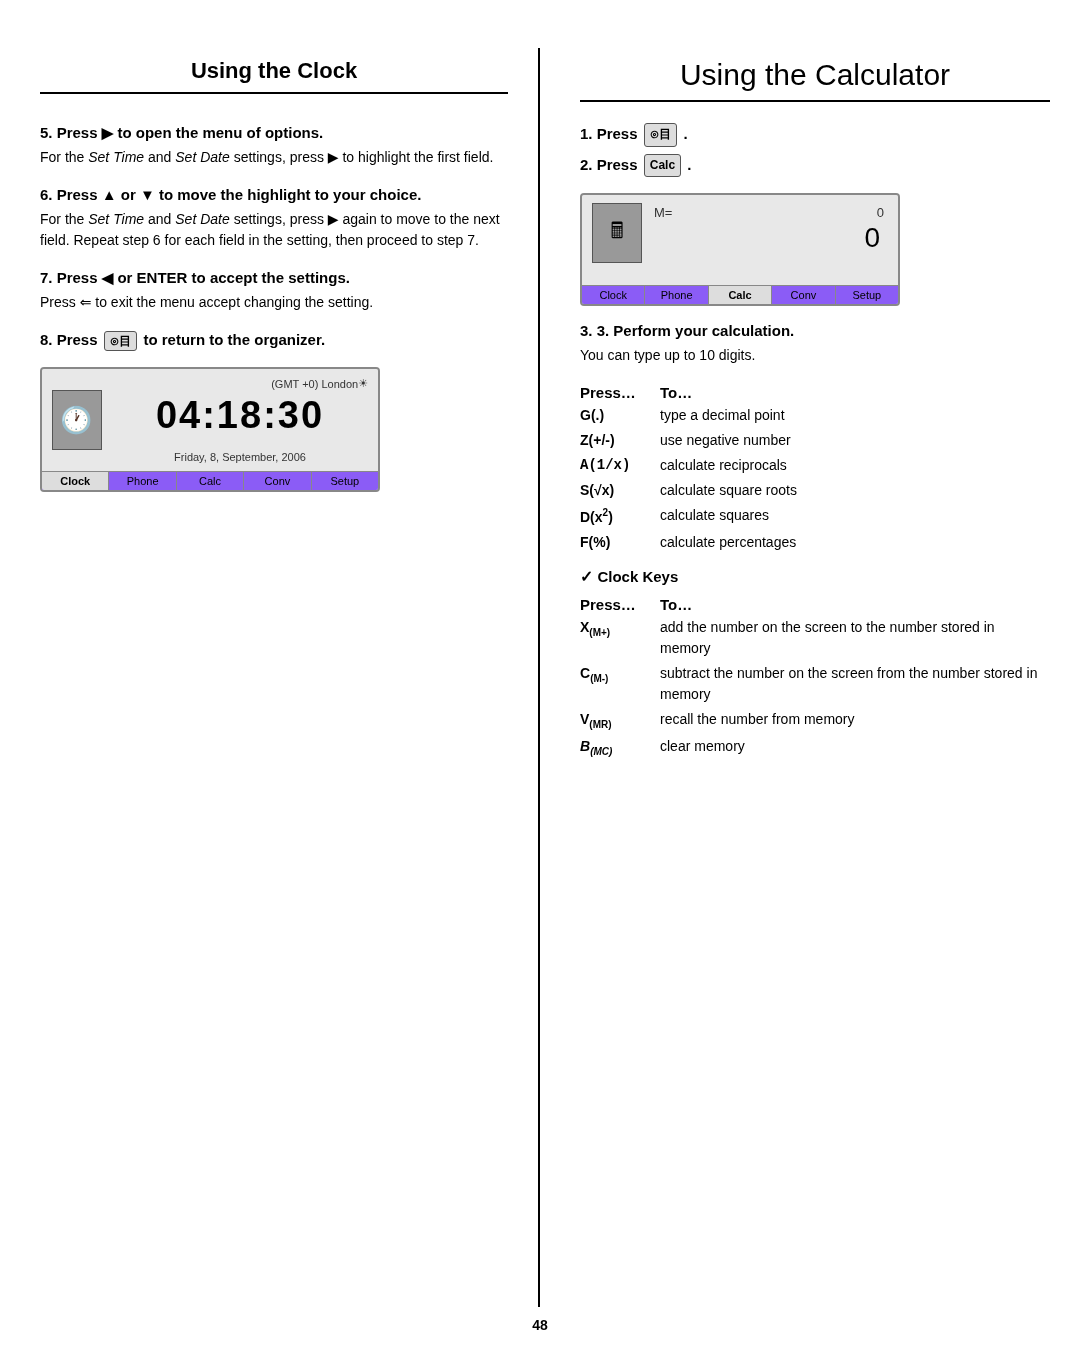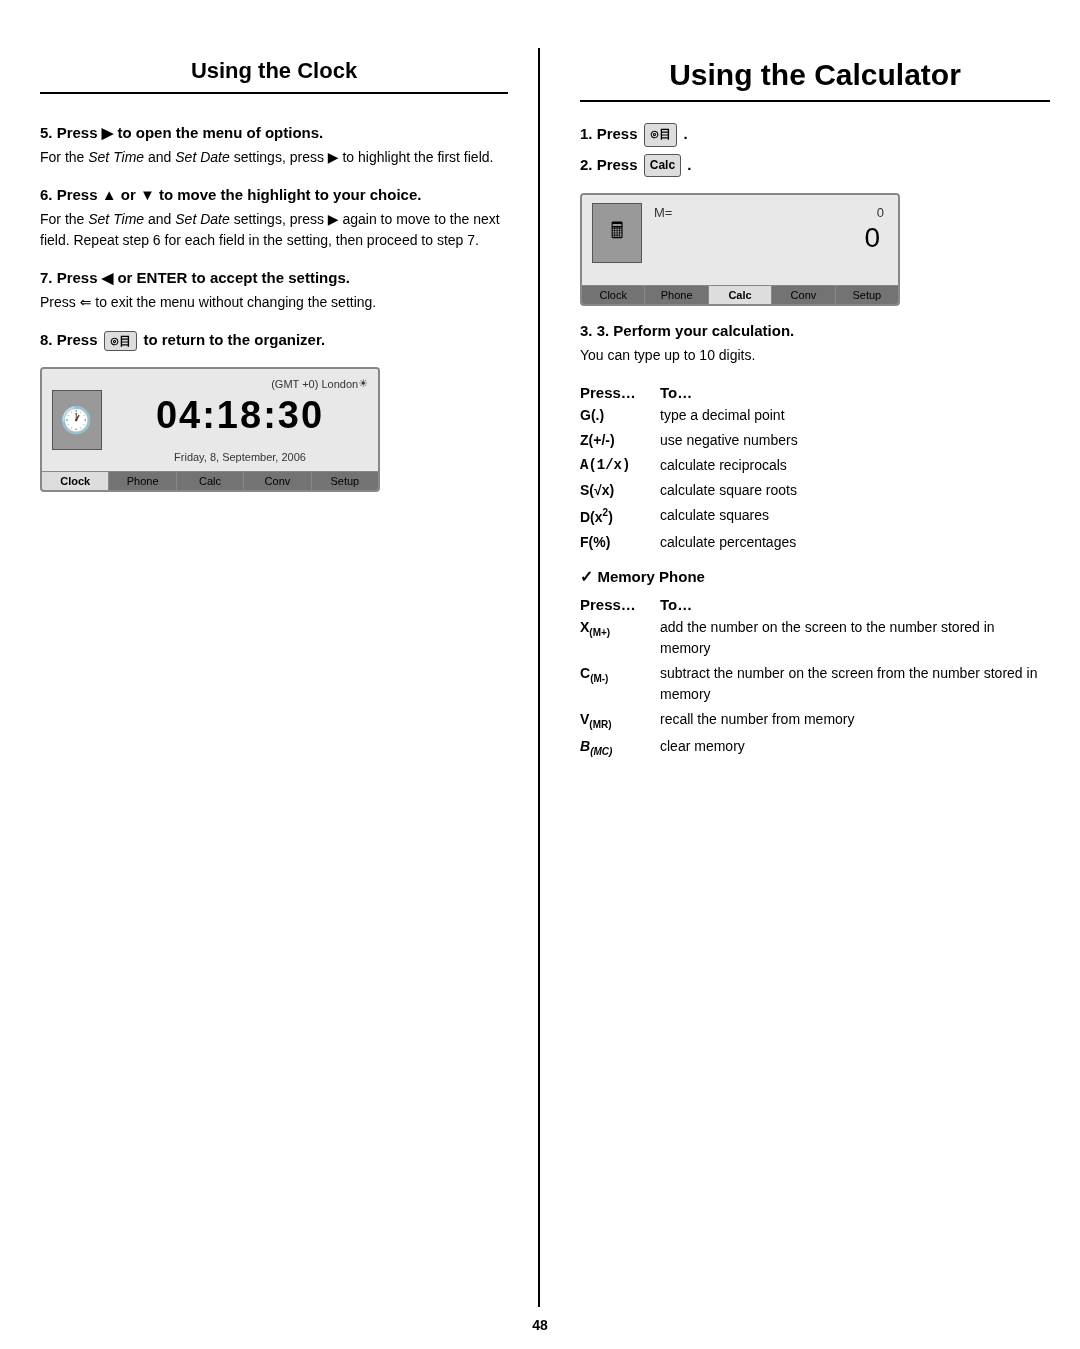--- a/index.html
+++ b/index.html
@@ -37,21 +37,21 @@
     .section-title-left {
       font-size: 22px;
       font-weight: bold;
       text-align: center;
       padding-bottom: 8px;
       border-bottom: 2px solid #000;
       margin-bottom: 20px;
     }
     .section-title-right {
       font-size: 30px;
-      font-weight: bold;
+      font-weight: normal;
       text-align: center;
       padding-bottom: 8px;
       border-bottom: 2px solid #000;
       margin-bottom: 20px;
     }
     
     .content-row {
       display: flex;
       flex-direction: row;
       width: 100%;
@@ -134,21 +134,21 @@
       text-align: center;
     }
     .device-date {
       font-size: 11px;
       color: #333;
       text-align: center;
       margin-top: 14px;
     }
     .device-tabs {
       display: flex;
-      background: #737373;
+      background: #8b5cf6;
       border-top: 1px solid #888;
     }
     .device-tab {
       flex: 1;
       text-align: center;
       font-size: 11px;
       padding: 3px 0;
       border-right: 1px solid #888;
       color: #000;
     }
@@ -288,21 +288,21 @@
         <div class="step-body">For the <em>Set Time</em> and <em>Set Date</em> settings, press ▶ to highlight the first field.</div>
       </div>
 
       <div class="step">
         <div class="step-heading">6.&nbsp;Press ▲ or ▼ to move the highlight to your choice.</div>
         <div class="step-body">For the <em>Set Time</em> and <em>Set Date</em> settings, press ▶ again to move to the next field. Repeat step 6 for each field in the setting, then proceed to step 7.</div>
       </div>
 
       <div class="step">
         <div class="step-heading">7.&nbsp;Press ◀ or ENTER to accept the settings.</div>
-        <div class="step-body">Press ⇐ to exit the menu without changing the setting.</div>
+        <div class="step-body">Press ⇐ to exit the menu accept changing the setting.</div>
       </div>
 
       <div class="step">
         <div class="step-heading">8.&nbsp;Press <span class="key-inline">⊙目</span> to return to the organizer.</div>
       </div>
 
       <div class="device-mockup">
         <div class="device-screen">
           <div class="device-icon-box">
             <span style="font-size:26px;">🕐</span>
@@ -377,21 +377,21 @@
             <th>To…</th>
           </tr>
         </thead>
         <tbody id="key-table-body">
         <tr>
               <td class="key-col" style="font-weight: bold;">G(.)</td>
               <td>type a decimal point</td>
             </tr>
             <tr>
               <td class="key-col" style="font-weight: bold;">Z(+/-)</td>
-              <td>use negative numbers</td>
+              <td>use negative number</td>
             </tr>
             <tr>
               <td class="key-col" style="font-weight: bold; font-family: Liberation Mono, monospace;">A(1/x)</td>
               <td>calculate reciprocals</td>
             </tr>
             <tr>
               <td class="key-col" style="font-weight: bold;">S(√x)</td>
               <td>calculate square roots</td>
             </tr>
             <tr>
@@ -400,21 +400,21 @@
             </tr>
             <tr>
               <td class="key-col" style="font-weight: bold;">F(%)</td>
               <td>calculate percentages</td>
             </tr>
           </tbody>
       </table>
 
       <div class="memory-heading">
         <span class="checkmark">✓</span>
-        <span>Memory Phone</span>
+        <span>Clock Keys</span>
       </div>
 
       <table class="key-table">
         <thead>
           <tr>
             <th class="key-col">Press…</th>
             <th>To…</th>
           </tr>
         </thead>
         <tbody id="memory-table-body">

